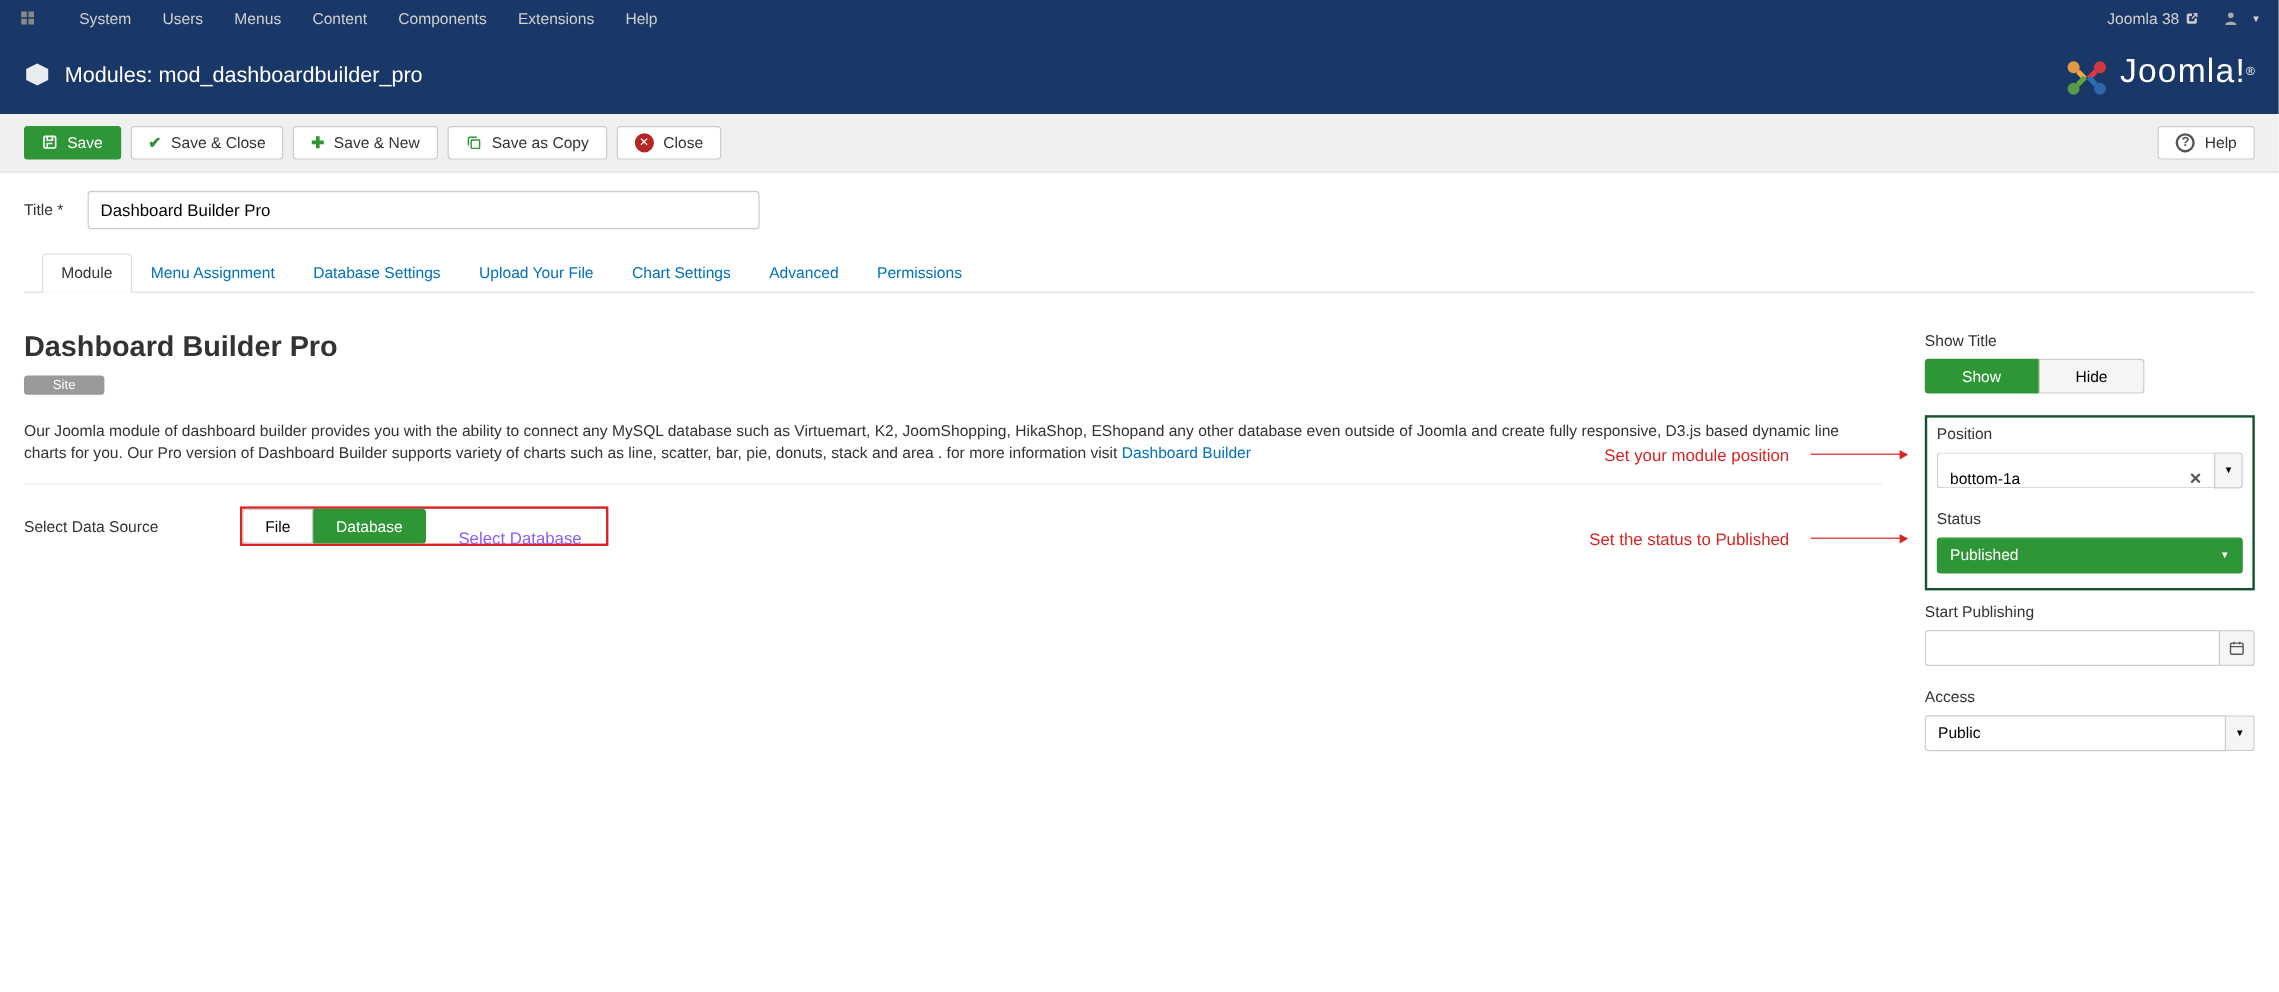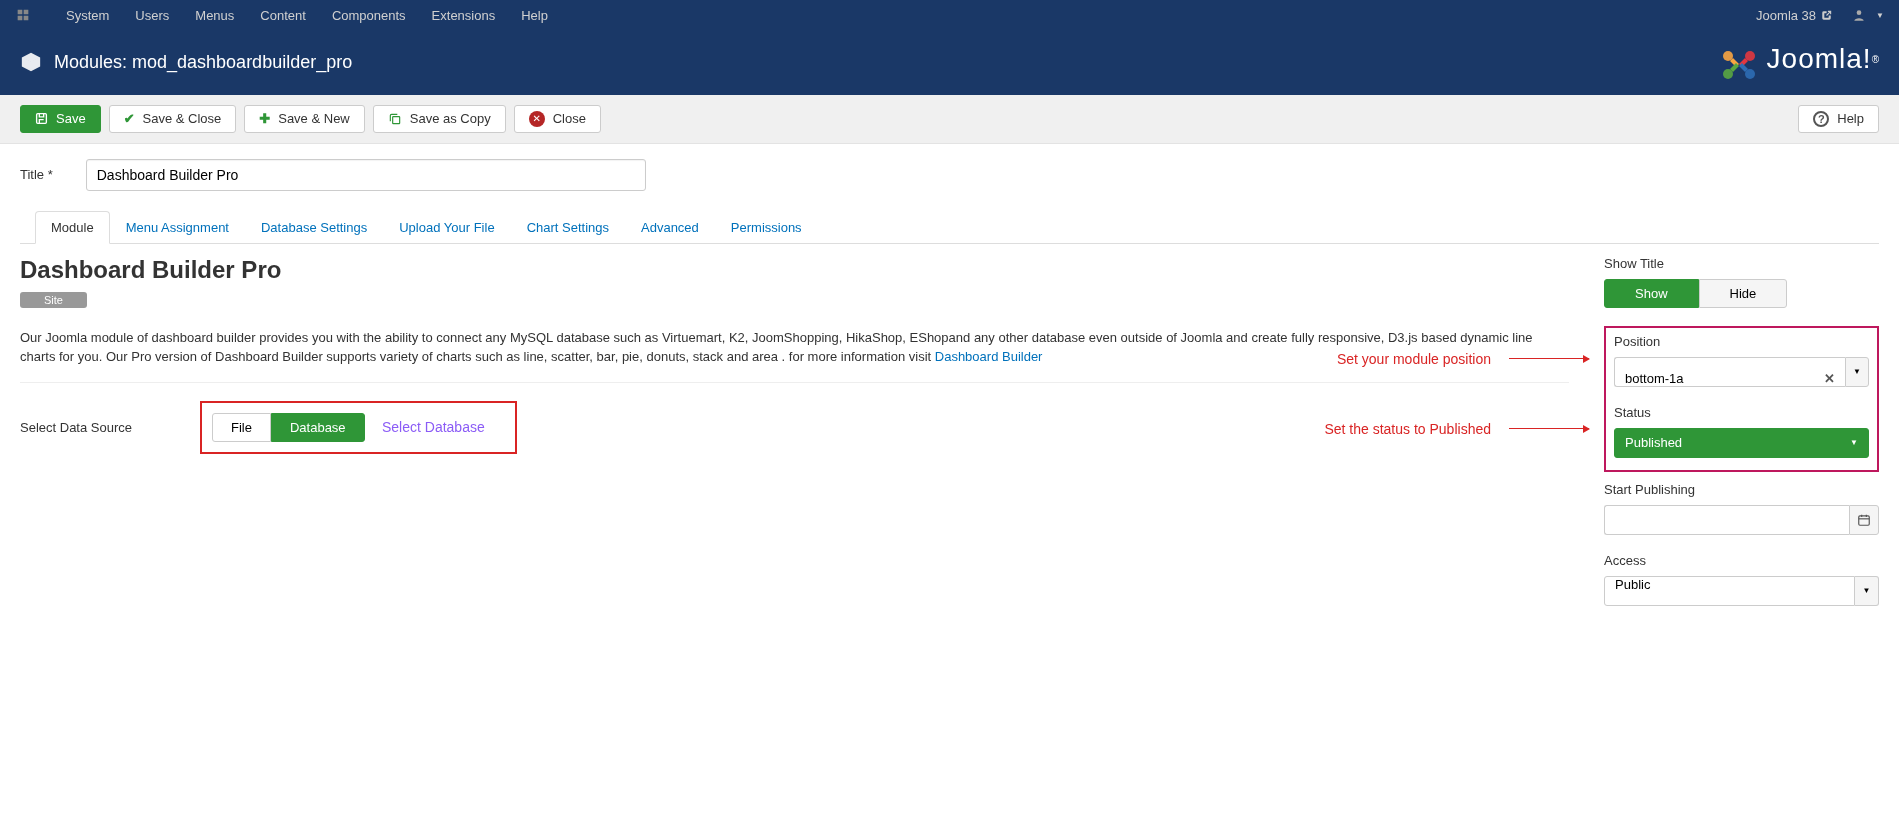--- a/index.html
+++ b/index.html
@@ -26,43 +26,43 @@
 .btn { display: inline-flex; align-items: center; gap: 8px; padding: 5px 14px; border: 1px solid #ccc; border-radius: 3px; background: #fff; cursor: pointer; font-size: 13px; color: #333; height: 28px; }
 .btn-success { background: #2f9637; border-color: #2f9637; color: #fff; }
 .btn .icon { display: inline-flex; align-items: center; }
 .icon-check { color: #2f9637; font-weight: bold; }
 .icon-plus { color: #2f9637; font-weight: bold; }
 .icon-cancel { background: #b52626; color: #fff; border-radius: 50%; width: 16px; height: 16px; display: inline-flex; align-items: center; justify-content: center; font-size: 10px; }
 .toolbar-right { margin-left: auto; }
 .icon-help { color: #555; font-weight: bold; width:16px; height:16px; border:2px solid #555; border-radius:50%; display:inline-flex; align-items:center; justify-content:center; font-size:11px;}
 
 .content { padding: 15px 20px; }
-.title-row { display: flex; align-items: center; gap: 33px; margin-bottom: 20px; }
+.title-row { display: flex; align-items: center; gap: 20px; margin-bottom: 20px; }
 .title-label { color: #333; font-size: 13px; }
 .title-input { width: 560px; height: 32px; border: 1px solid #ccc; border-radius: 3px; padding: 0 10px; font-size: 14px; box-shadow: inset 0 1px 1px rgba(0,0,0,0.05);}
 
-.tabs { display: flex; border-bottom: 1px solid #ddd; margin-bottom: 12px; padding-left: 15px; }
+.tabs { display: flex; border-bottom: 1px solid #ddd; margin-bottom: 32px; padding-left: 15px; }
 .tab { padding: 8px 15px; color: #0071bb; cursor: pointer; border: 1px solid transparent; border-bottom: none; margin-bottom: -1px;}
 .tab.active { background: #fff; color: #333; border: 1px solid #ddd; border-bottom: 1px solid #fff; border-radius: 4px 4px 0 0; }
 
 .main-area { display: flex; gap: 35px; }
 .left-col { flex: 1; }
 .right-col { width: 275px; flex-shrink: 0; }
 
 .module-title { font-size: 24px; color: #333; font-weight: bold; margin-bottom: 8px; }
 .badge-site { display: inline-block; background: #999; color: #fff; padding: 2px 24px; border-radius: 3px; font-size: 11px; margin-bottom: 20px;}
 .desc { color: #333; line-height: 1.5; margin-bottom: 15px; font-size: 13px;}
 .desc a { color: #0071bb; text-decoration: none; }
 .hr { border: none; border-top: 1px solid #eee; margin-bottom: 18px;}
 
 .form-row { display: flex; align-items: center; margin-bottom: 18px; }
 .form-label { width: 180px; color: #333; font-size: 13px; }
 .form-control { flex: 1; }
 
-.btn-group { display: inline-flex; border: 2px solid #d92424; padding: 10px; padding-right:150px; position:relative;}
+.btn-group { display: inline-flex; border: 2px solid #d92424; padding: 0; padding-right:150px; position:relative;}
 .btn-group-inner{ display:inline-flex;}
 .btn-toggle { padding: 6px 18px; border: 1px solid #ccc; background: #fff; cursor: pointer; font-size: 13px;}
 .btn-toggle:first-child { border-radius: 3px 0 0 3px; }
 .btn-toggle:last-child { border-radius: 0 3px 3px 0; }
 .btn-toggle.active { background: #2f9637; color: #fff; border-color: #2f9637;}
 .annotation { color: #8b5cf6; font-size: 14px; font-weight:500; position:absolute; left: 180px; top:16px;}
 
 .side-label { color: #333; margin-bottom: 8px; font-size: 13px;}
 .side-group { margin-bottom: 18px; }
 
@@ -78,24 +78,24 @@
 .position-clear{cursor:pointer; font-weight:bold; color:#555;}
 .position-caret{ width:24px; border:1px solid #ccc; border-radius: 0 3px 3px 0; display:flex; align-items:center; justify-content:center; background:#f5f5f5; cursor:pointer;}
 
 .status-select { width: 100%; height: 30px; background: #2f9637; color: #fff; border: 1px solid #2f9637; border-radius: 3px; display:flex; align-items:center; justify-content:space-between; padding:0 10px; cursor:pointer;}
 
 .date-group{display:flex;}
 .date-input{flex:1; height:30px; border:1px solid #ccc; border-radius:3px 0 0 3px; padding:0 10px; border-right:none;}
 .date-btn{width:30px; border:1px solid #ccc; border-radius:0 3px 3px 0; background:#f5f5f5; display:flex; align-items:center; justify-content:center; cursor:pointer;}
 
 .access-group{display:flex;}
-.access-select{flex:1; height:30px; border:1px solid #ccc; border-radius:3px 0 0 3px; padding:0 10px; display:flex; background:#fff;}
+.access-select{flex:1; height:30px; border:1px solid #ccc; border-radius:3px 0 0 3px; padding:0 10px; display:flex; align-items:center; background:#fff;}
 .access-caret{width:24px; border:1px solid #ccc; border-left:none; border-radius:0 3px 3px 0; background:#f5f5f5; display:flex; align-items:center; justify-content:center; cursor:pointer;}
 
-.red-box{ border: 2px solid #be185d; padding: 6px 8px 6px 8px; margin-bottom:10px;}
+.red-box{ border: 2px solid #14532d; padding: 6px 8px 6px 8px; margin-bottom:10px;}
 
 .arrow-annotation{position:absolute; color:#d92424; font-size:14px; display:flex; align-items:center; gap:18px;}
 .arrow-line{ width:80px; height:1px; background:#d92424; position:relative;}
 .arrow-line::after{content:''; position:absolute; right:-1px; top:-3px; border-left:7px solid #d92424; border-top:4px solid transparent; border-bottom:4px solid transparent;}
 
 svg{display:block;}
 </style>
 </head>
 <body>
 

